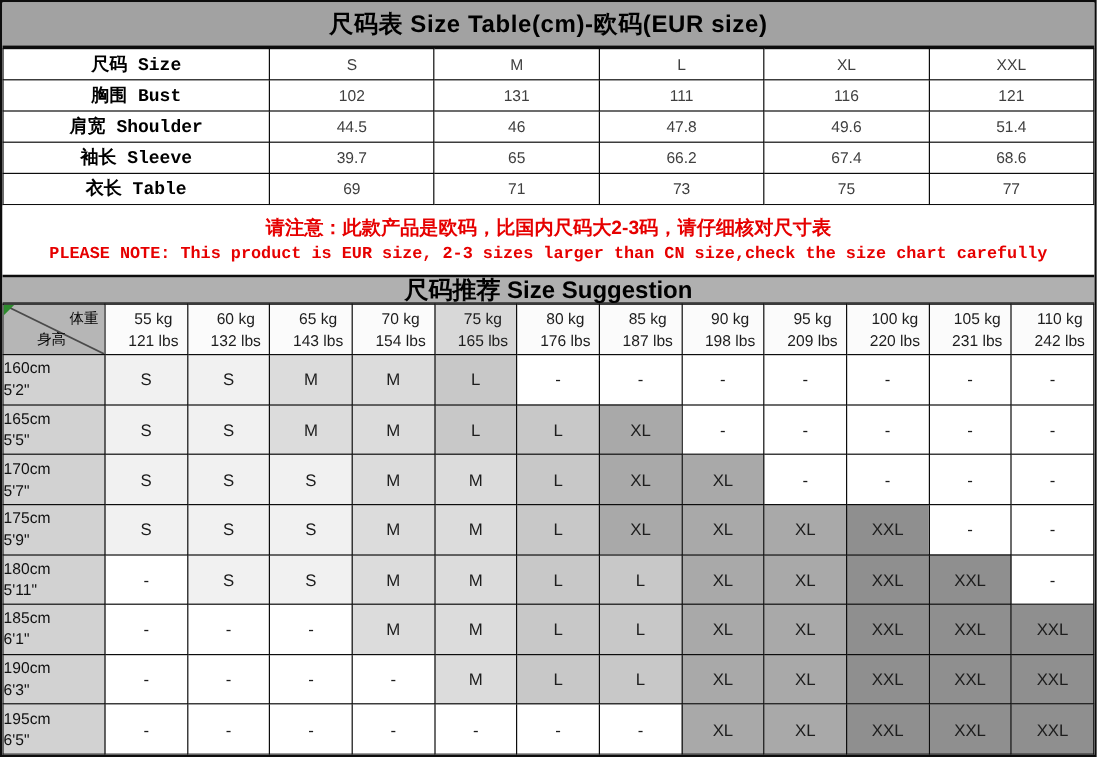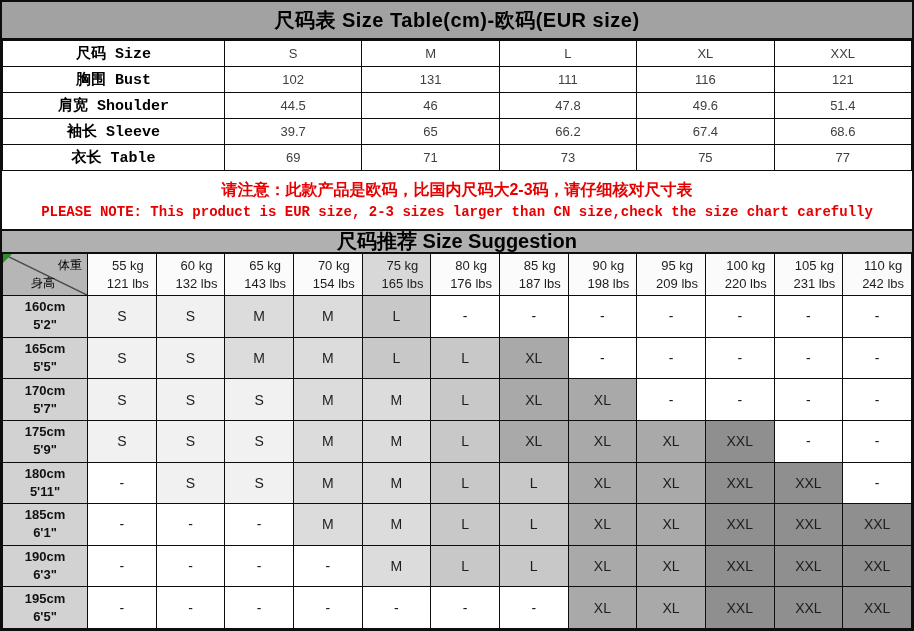--- a/index.html
+++ b/index.html
@@ -55,21 +55,21 @@
   .t2 tbody tr{height:40px;}
   .wh{background:var(--weight-header-bg);font-weight:normal;text-align:center;}
   .wh.hl{background:var(--weight-header-highlight);}
   .kg,.lbs{font-size:13px;color:#1d1d1d;line-height:18px;font-weight:normal;margin-left:12px;}
   .corner{background:var(--corner-bg);position:relative;overflow:hidden;}
   .diag{position:absolute;left:0;top:0;width:100%;height:100%;}
   .tri{position:absolute;top:0;left:0;width:0;height:0;
     border-top:9px solid var(--marker-green);border-right:9px solid transparent;}
   .cw{position:absolute;top:3px;right:5px;font-size:12px;font-weight:normal;}
   .ch{position:absolute;bottom:3px;left:4px;font-size:12px;font-weight:normal;margin-left:24px;}
-  .rh{background:var(--row-header-bg);font-weight:bold;text-align:center;}
+  .rh{background:var(--row-header-bg);font-weight:normal;text-align:left;}
   .hcm,.hft{font-size:13px;color:#111;line-height:18px;}
   .sc{text-align:center;font-size:14px;color:#1d1d1d;}
 </style>
 </head>
 <body>
 
 <div class="sheet">
 
   <div class="bar bar-top">尺码表 Size Table(cm)-欧码(EUR size)</div>
 

